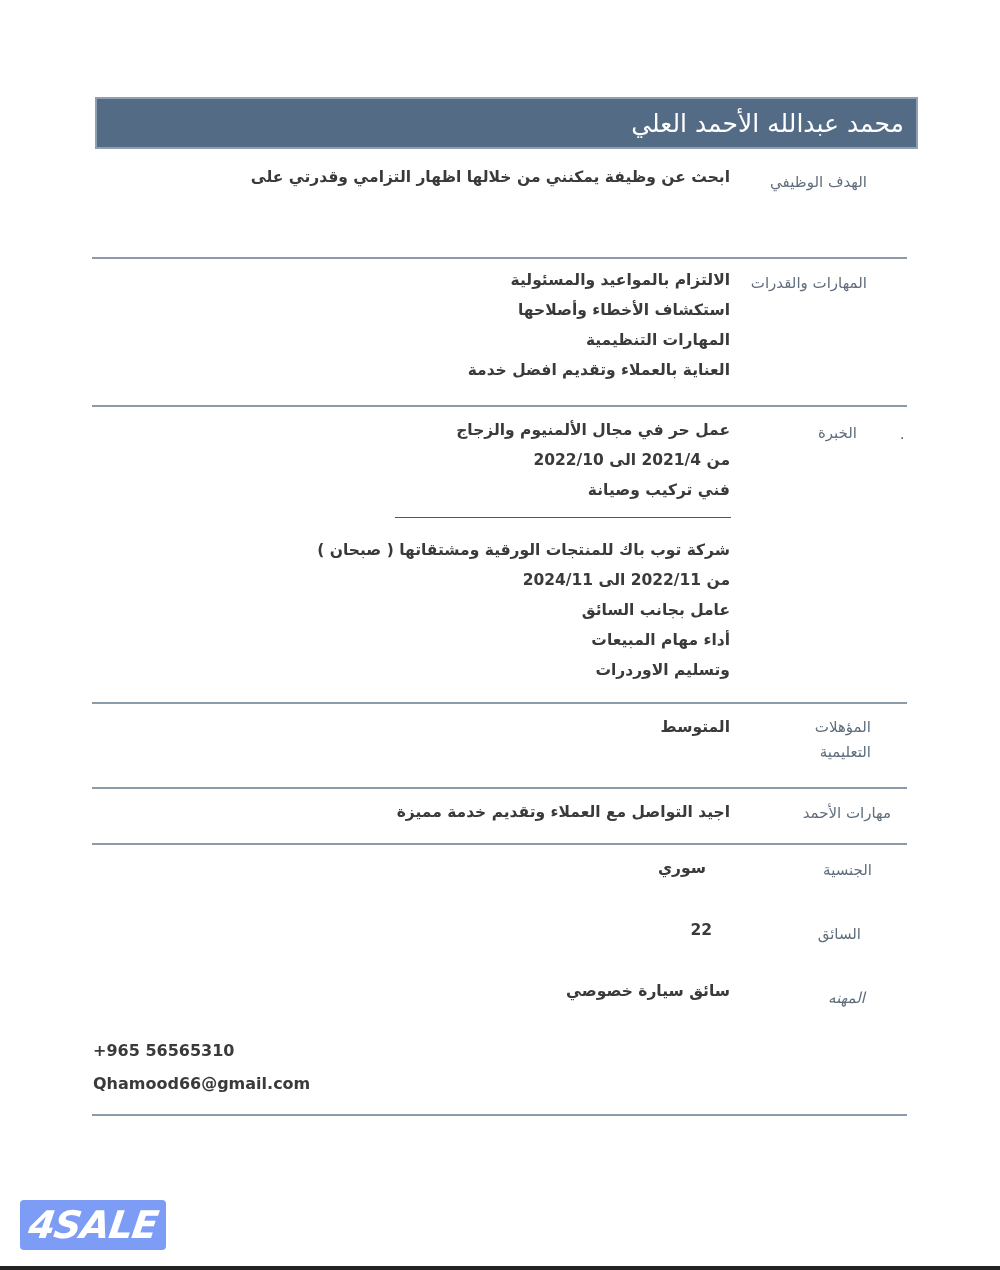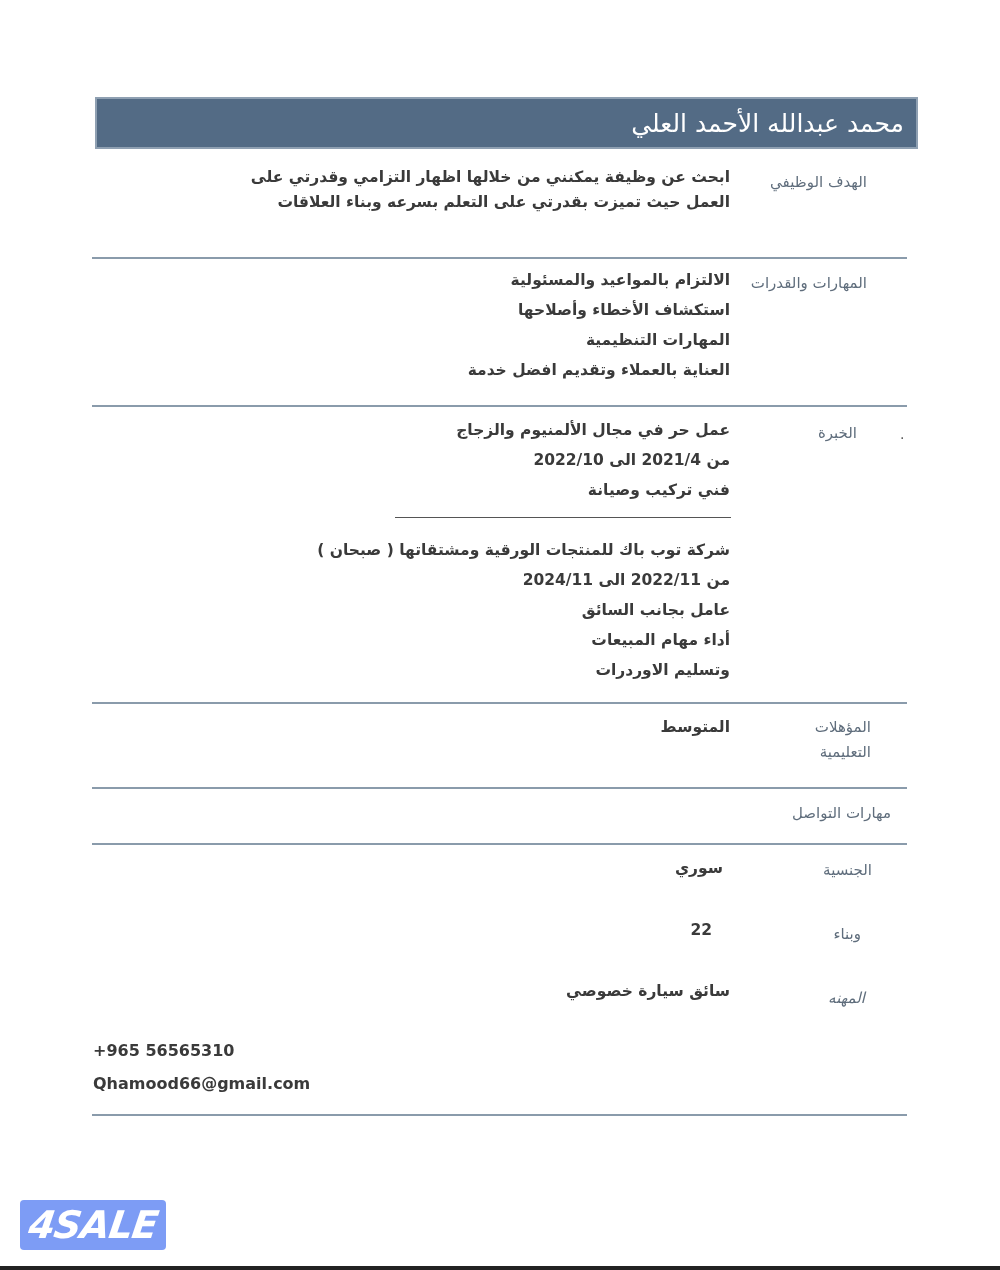--- a/index.html
+++ b/index.html
@@ -55,21 +55,20 @@
 <div class="page">
 
   <div class="name-bar">
     <span class="name">محمد عبدالله الأحمد العلي</span>
   </div>
 
   <div class="section" style="top:165px;height:80px;">
     <div class="label" style="top:5px;">الهدف الوظيفي</div>
     <div class="content" style="top:0;width:500px;line-height:25px;">
       <span class="line" style="line-height:25px;">ابحث عن وظيفة يمكنني من خلالها اظهار التزامي وقدرتي على</span>
-      <span class="line" style="line-height:25px;">العمل حيث تميزت بقدرتي على التعلم بسرعه وبناء العلاقات</span>
     </div>
   </div>
   <div class="sep" style="top:257px;"></div>
 
   <div class="section" style="top:265px;height:130px;">
     <div class="label" style="top:6px;width:150px;">المهارات والقدرات</div>
     <div class="content" style="top:0;">
       <span class="line">الالتزام بالمواعيد والمسئولية</span>
       <span class="line">استكشاف الأخطاء وأصلاحها</span>
       <span class="line">المهارات التنظيمية</span>
@@ -100,30 +99,31 @@
   <div class="section" style="top:712px;height:70px;">
     <div class="label" style="top:3px;right:36px;width:110px;">
       <span style="display:block;">المؤهلات</span>
       <span style="display:block;">التعليمية</span>
     </div>
     <div class="content" style="top:0;text-align:center;">المتوسط</div>
   </div>
   <div class="sep" style="top:787px;"></div>
 
   <div class="section" style="top:797px;height:40px;">
-    <div class="label" style="top:4px;right:16px;width:150px;">مهارات التواصل</div>
+    <div class="label" style="top:4px;right:16px;width:150px;">مهارات الأحمد</div>
+    <div class="content" style="top:0;">اجيد التواصل مع العملاء وتقديم خدمة مميزة</div>
   </div>
   <div class="sep" style="top:843px;"></div>
 
   <div class="section" style="top:855px;height:40px;">
     <div class="label" style="top:3px;right:35px;">الجنسية</div>
-    <div class="content" style="top:-2px;right:184px;">سوري</div>
+    <div class="content" style="top:-2px;right:201px;">سوري</div>
   </div>
   <div class="section" style="top:918px;height:40px;">
-    <div class="label" style="top:4px;right:46px;">وبناء</div>
+    <div class="label" style="top:4px;right:46px;">السائق</div>
     <div class="content" style="top:-3px;right:195px;">22</div>
   </div>
   <div class="section" style="top:982px;height:40px;">
     <div class="label" style="top:4px;right:42px;font-style:italic;">المهنه</div>
     <div class="content" style="top:-6px;">سائق سيارة خصوصي</div>
   </div>
 
   <div class="contact" style="top:1041px;">+965 56565310</div>
   <div class="contact" style="top:1074px;">Qhamood66@gmail.com</div>
   <div class="sep" style="top:1114px;"></div>

